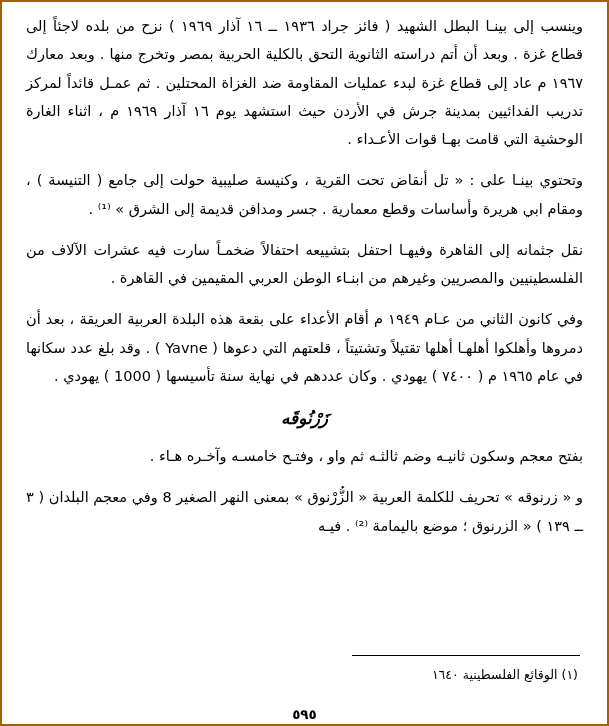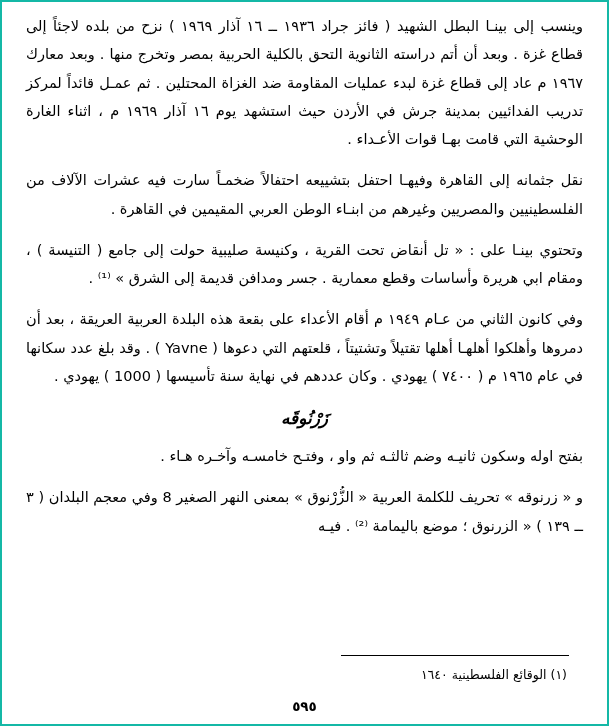--- a/index.html
+++ b/index.html
@@ -6,21 +6,21 @@
     margin: 0;
     padding: 0;
     background: #ffffff;
   }
   .page {
     position: relative;
     width: 609px;
     height: 726px;
     box-sizing: border-box;
     background: #ffffff;
-    border: 2px solid #14b8a6;
+    border: 2px solid #a16207;
     overflow: hidden;
     font-family: "DejaVu Sans", "Liberation Sans", sans-serif;
     color: #000000;
     margin-left: 12px;
   }
   .content {
     position: absolute;
     top: 8px;
     right: 24px;
     left: 24px;
@@ -47,62 +47,62 @@
     letter-spacing: 1px;
     direction: rtl;
     font-style: italic;
   }
   .spaced {
     letter-spacing: 1.5px;
   }
   .footnotes {
     position: absolute;
     bottom: 30px;
-    right: 12px;
+    right: 1px;
     left: 0;
     direction: rtl;
   }
   .footnote-rule {
     width: 228px;
     height: 1px;
     background: #000;
     margin: 0 2px 7px auto;
   }
   .footnote {
     font-size: 12.5px;
     line-height: 1.85;
     margin: 0 4px 2px 0;
     direction: rtl;
     text-align: right;
   }
   .page-number {
     position: absolute;
-    bottom: 10px;
+    bottom: 2px;
     right: 0;
     left: 0;
     text-align: center;
     font-size: 13.5px;
     font-weight: bold;
     letter-spacing: 1px;
   }
 </style>
 </head>
 <body>
 
 <div class="page">
   <div class="content">
 
     <p class="para first">وينسب إلى بينـا البطل الشهيد ( فائز جراد ١٩٣٦ ــ ١٦ آذار ١٩٦٩ ) نزح من بلده لاجئاً إلى قطاع غزة . وبعد أن أتم دراسته الثانوية التحق بالكلية الحربية بمصر وتخرج منها . وبعد معارك ١٩٦٧ م عاد إلى قطاع غزة لبدء عمليات المقاومة ضد الغزاة المحتلين . ثم عمـل قائداً لمركز تدريب الفدائيين بمدينة جرش في الأردن حيث استشهد يوم ١٦ آذار ١٩٦٩ م ، اثناء الغارة الوحشية التي قامت بهـا قوات الأعـداء .</p>
+    <p class="para">وتحتوي بينـا على : « تل أنقاض تحت القرية ، وكنيسة صليبية حولت إلى جامع ( التنيسة ) ، ومقام ابي هريرة وأساسات وقطع معمارية . جسر ومدافن قديمة إلى الشرق » ⁽¹⁾ .</p>
     <p class="para">نقل جثمانه إلى القاهرة وفيهـا احتفل بتشييعه احتفالاً ضخمـاً سارت فيه عشرات الآلاف من الفلسطينيين والمصريين وغيرهم من ابنـاء الوطن العربي المقيمين في القاهرة .</p>
-    <p class="para">وتحتوي بينـا على : « تل أنقاض تحت القرية ، وكنيسة صليبية حولت إلى جامع ( التنيسة ) ، ومقام ابي هريرة وأساسات وقطع معمارية . جسر ومدافن قديمة إلى الشرق » ⁽¹⁾ .</p>
     <p class="para">وفي كانون الثاني من عـام ١٩٤٩ م أقام الأعداء على بقعة هذه البلدة العربية العريقة ، بعد أن دمروها وأهلكوا أهلهـا أهلها تقتيلاً وتشتيتاً ، قلعتهم التي دعوها ( Yavne ) . وقد بلغ عدد سكانها في عام ١٩٦٥ م ( ٧٤٠٠ ) يهودي . وكان عددهم في نهاية سنة تأسيسها ( 1000 ) يهودي .</p>
 
     <div class="heading">زَرْنُوقَه</div>
 
-    <p class="para spaced">بفتح اوله وسكون ثانيـه وضم ثالثـه ثم واو ، وفتـح خامسـه وآخـره هـاء .</p>
+    <p class="para spaced">بفتح معجم وسكون ثانيـه وضم ثالثـه ثم واو ، وفتـح خامسـه وآخـره هـاء .</p>
     <p class="para">و « زرنوقه » تحريف للكلمة العربية « الزُّرْنوق » بمعنى النهر الصغير 8 وفي معجم البلدان ( ٣ ــ ١٣٩ ) « الزرنوق ؛ موضع باليمامة ⁽²⁾ . فيـه</p>
 
     <div class="footnotes">
       <div class="footnote-rule"></div>
       <div class="footnote">(١) الوقائع الفلسطينية ١٦٤٠</div>
     </div>
 
   </div>
 
   <div class="page-number">٥٩٥</div>

